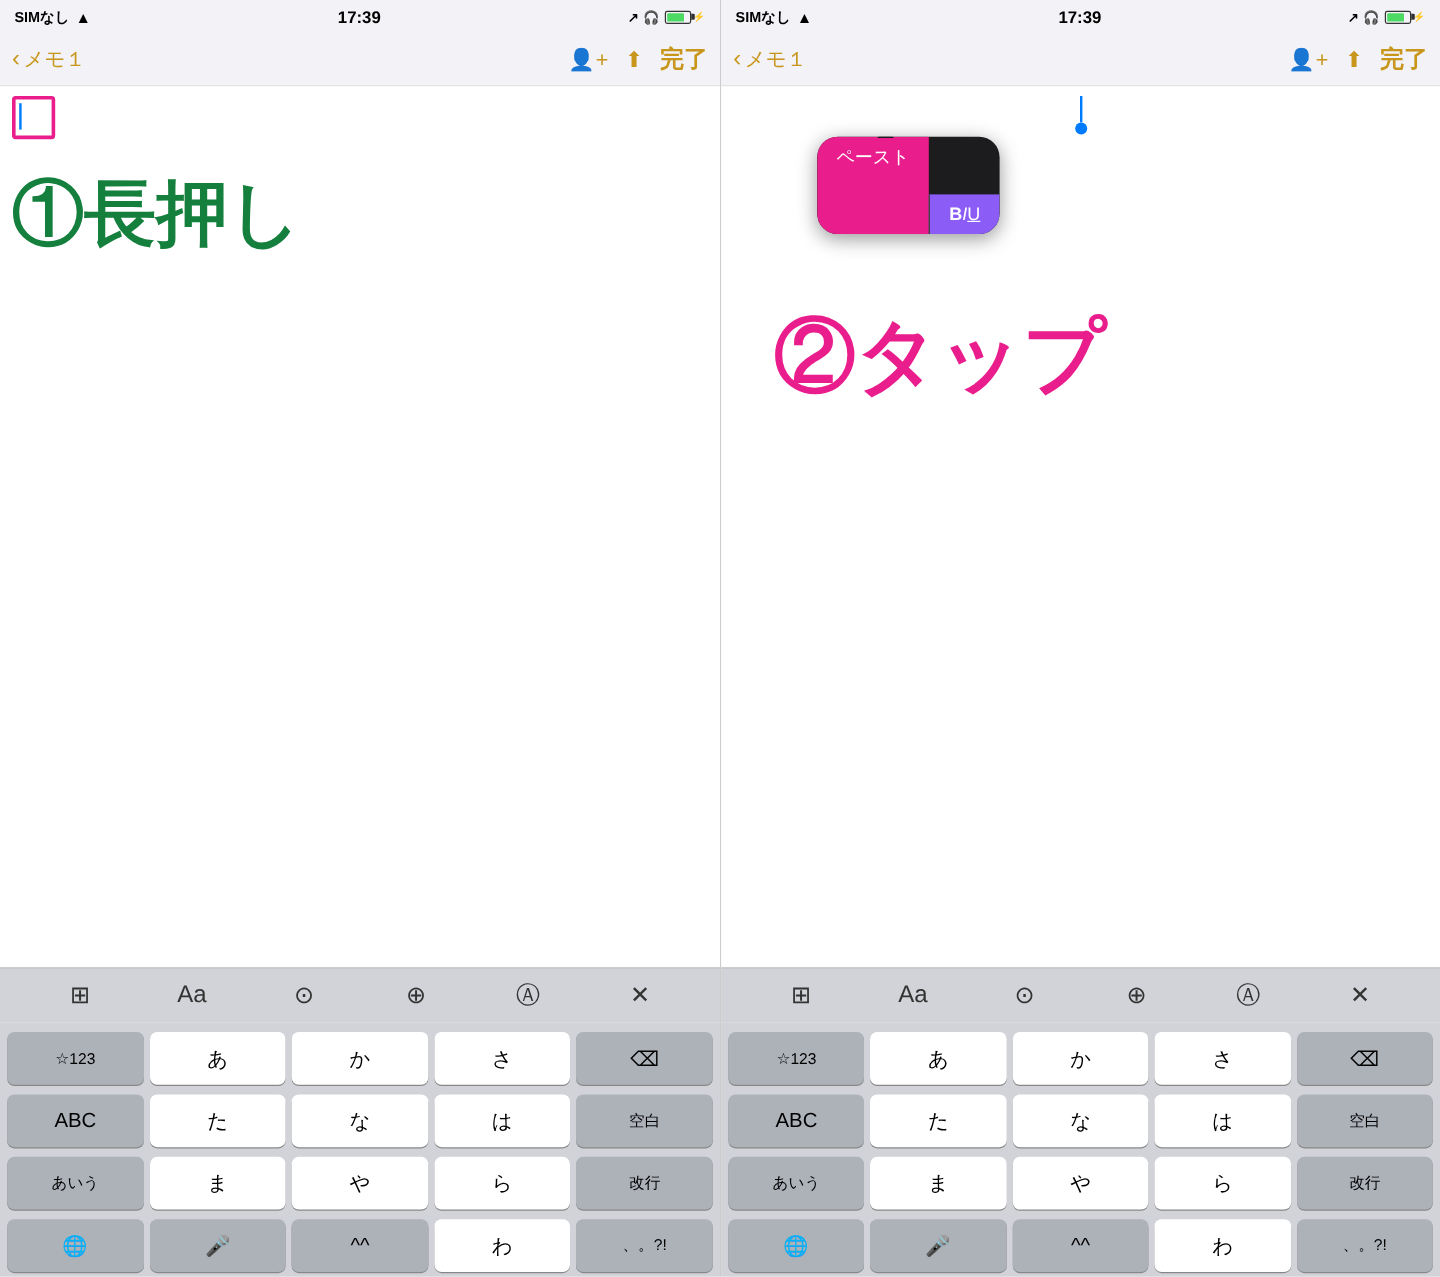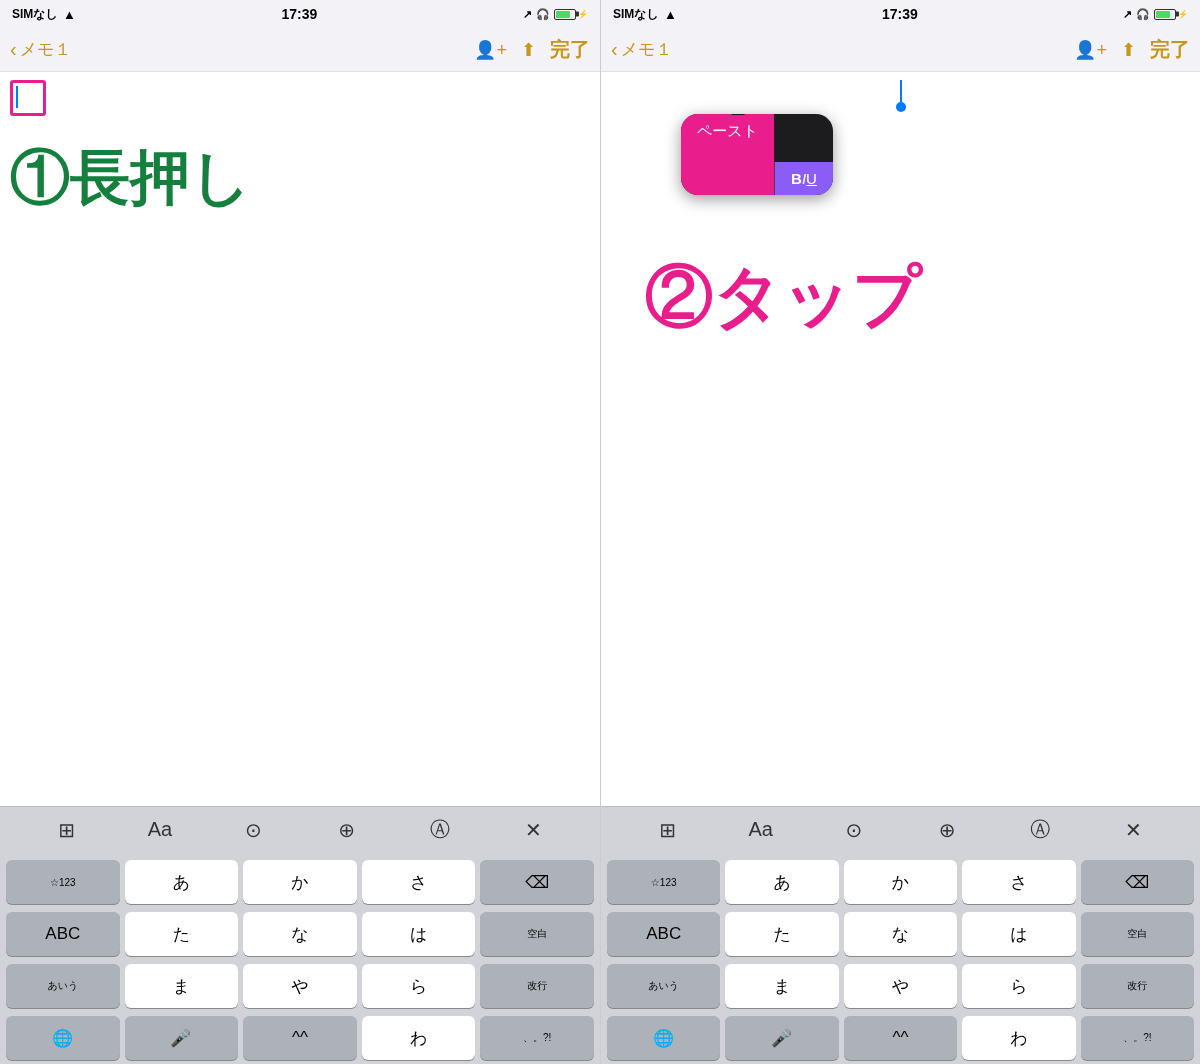--- a/index.html
+++ b/index.html
@@ -226,21 +226,21 @@
       background: #fff;
       box-shadow: 0 1px 0 #888;
       cursor: pointer;
       user-select: none;
       flex: 1;
     }
     .key.dark {
       background: #adb1b8;
       color: #000;
     }
-    .key.small-text { font-size: 10px; }
+    .key.small-text { font-size: 13px; }
 
     
     .cursor-line {
       position: absolute;
       top: 8px;
       left: 50%;
       transform: translateX(-50%);
       width: 2px;
       height: 22px;
       background: #007aff;

